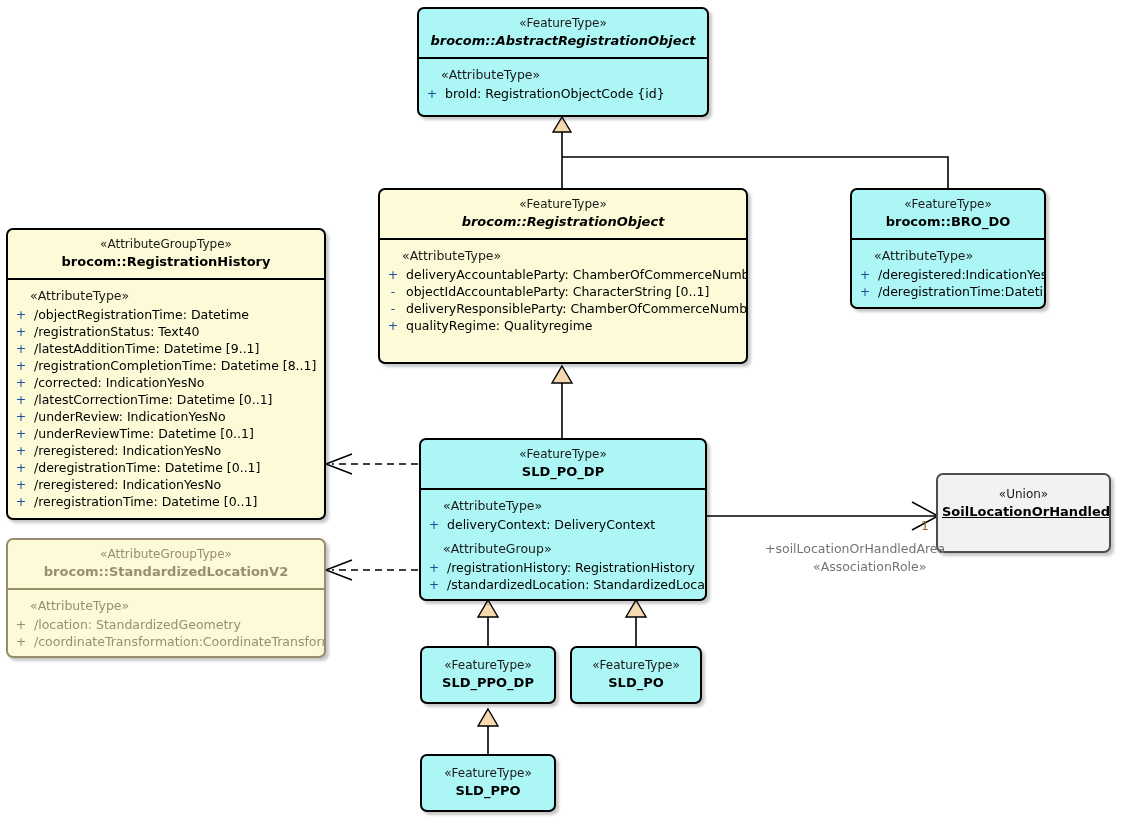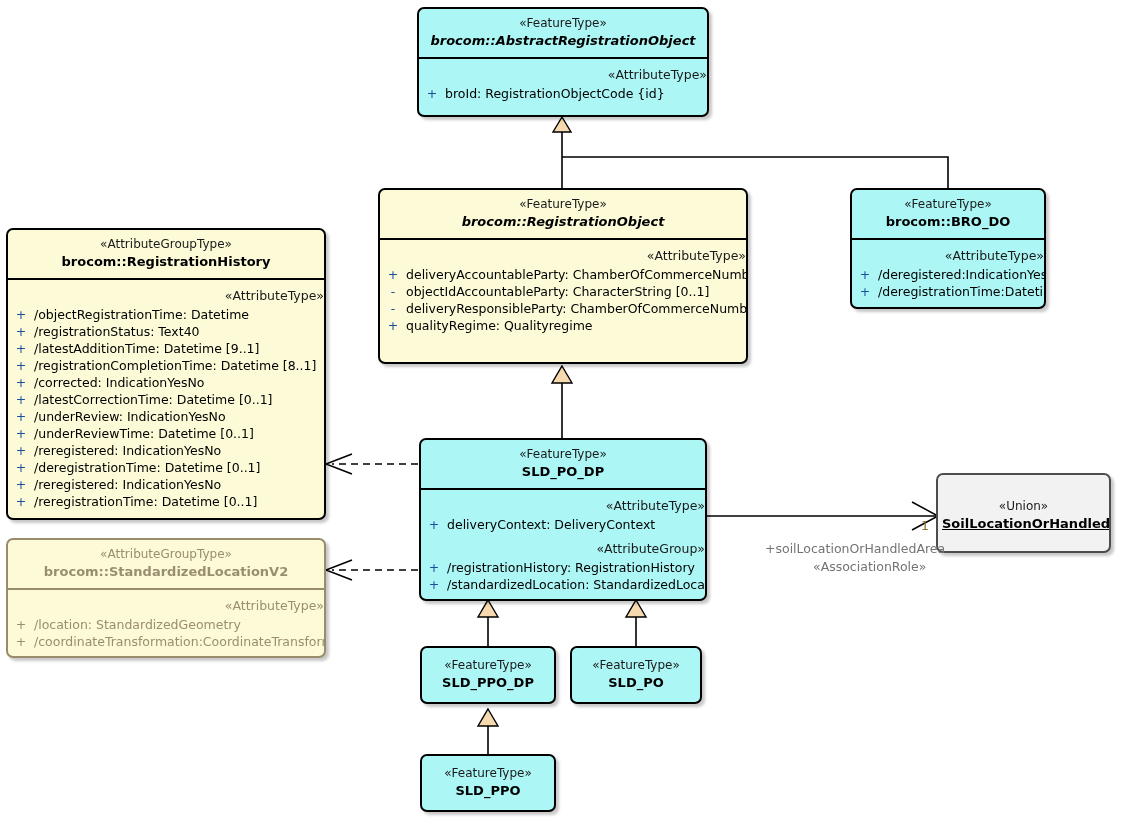--- a/index.html
+++ b/index.html
@@ -31,21 +31,21 @@
   }
   .stereo{font-size:12px;color:#1a1a1a;display:block;}
   .cname{font-size:13px;font-weight:bold;color:#000;display:block;margin-top:2px;}
   .cname.ital{font-style:italic;}
   .cname.under{text-decoration:underline;}
 
   .divider{border-top:2px solid #000;}
   .cls.muted .divider{border-top-color:#998c6b;}
 
   .body{padding:6px 0 8px 0;}
-  .grp{font-size:12.5px;color:#1a1a1a;padding:2px 0 3px 22px;text-align:right;}
+  .grp{font-size:12.5px;color:#1a1a1a;padding:2px 0 3px 22px;}
   .attr{
     font-size:12.5px;color:#000;
     padding:1px 0 1px 0;
     display:flex;
     white-space:nowrap;
   }
   .vis{width:26px;text-align:center;color:#1a4f9c;flex:0 0 26px;}
   .cls.yellow .vis{color:#1a4f9c;}
   .atxt{flex:1 1 auto;}
 
@@ -303,21 +303,21 @@
   </div>
 
   <div class="cls" style="left:420px;top:754px;width:136px;height:58px;">
     <div class="hdr" style="padding-top:10px;">
       <span class="stereo">«FeatureType»</span>
       <span class="cname">SLD_PPO</span>
     </div>
   </div>
 
   <div class="cls grey" style="left:936px;top:473px;width:175px;height:80px;">
-    <div class="hdr" style="padding-top:24px;">
+    <div class="hdr" style="padding-top:12px;">
       <span class="stereo">«Union»</span>
       <span class="cname under">SoilLocationOrHandledArea</span>
     </div>
   </div>
 
   <span class="lbl mult" style="left:921px;top:518px;">1</span>
 
   <span class="lbl" style="left:765px;top:541px;">+soilLocationOrHandledArea</span>
 
   <span class="lbl" style="left:813px;top:559px;">«AssociationRole»</span>

